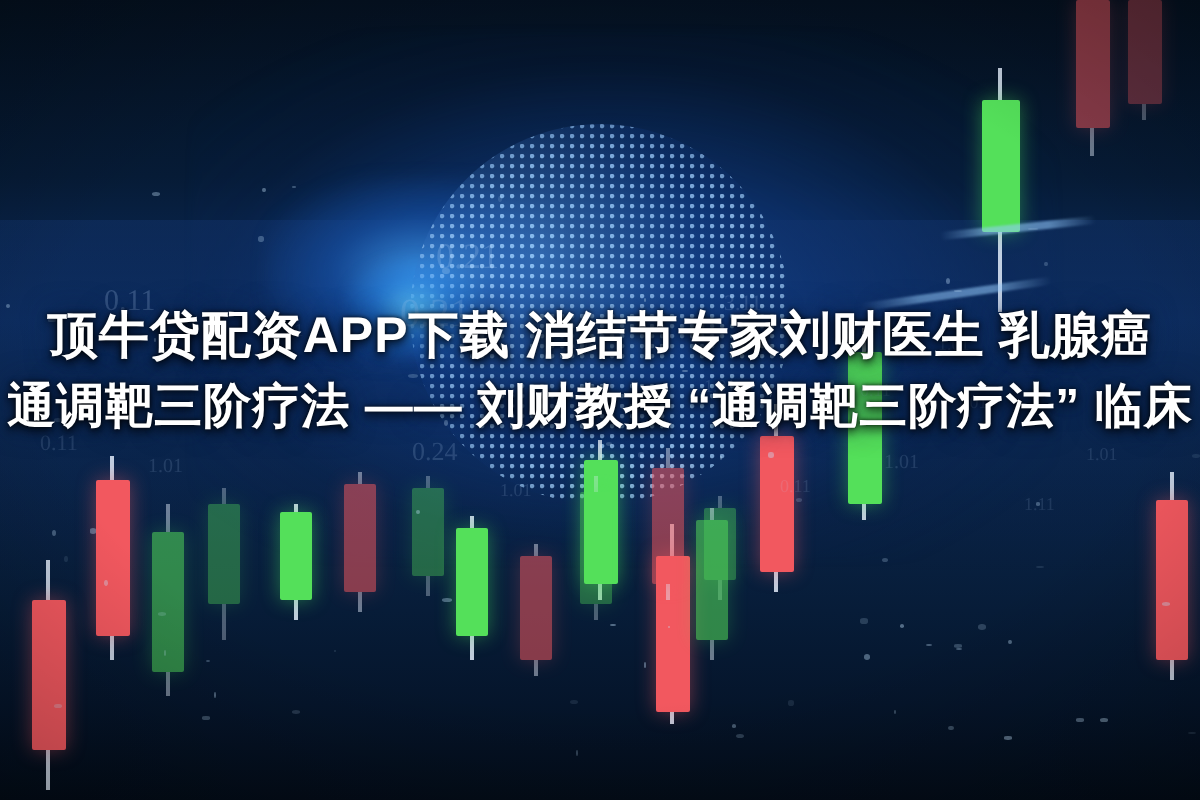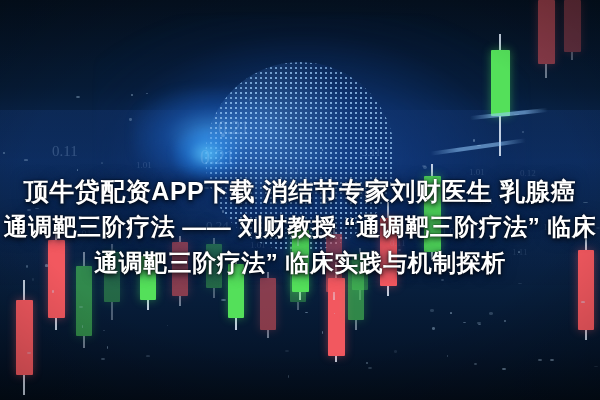--- a/index.html
+++ b/index.html
@@ -120,21 +120,20 @@
   }
 
   
   .headline{
     position:absolute;
     left:0; right:0;
     top:150px;
     text-align:center;
     z-index:40;
     pointer-events:none;
-    margin-top:23px;
   }
   .hl-line{
     display:block;
     color:#ffffff;
     font-weight:bold;
     font-size:25px;
     line-height:36px;
     letter-spacing:0.5px;
     white-space:nowrap;
     text-shadow:
@@ -346,16 +345,15 @@
       <span class="num" style="left: 543px; top: 222px; font-size: 9px; opacity: 0.32;">1.01</span>
       <span class="num" style="left: 390px; top: 238px; font-size: 9px; opacity: 0.32;">0.11</span>
       <span class="num" style="left: 512px; top: 247px; font-size: 9px; opacity: 0.3;">1.11</span>
     </div>
 
   <div class="vignette"></div>
 
   <div class="headline">
     <span class="hl-line l1">顶牛贷配资APP下载 消结节专家刘财医生 乳腺癌</span>
     <span class="hl-line l2">通调靶三阶疗法 —— 刘财教授 “通调靶三阶疗法” 临床</span>
-    <span class="hl-line l3">通调靶三阶疗法” 临床实践与机制探析</span>
   </div>
 
 </div>
 
 </body></html>

